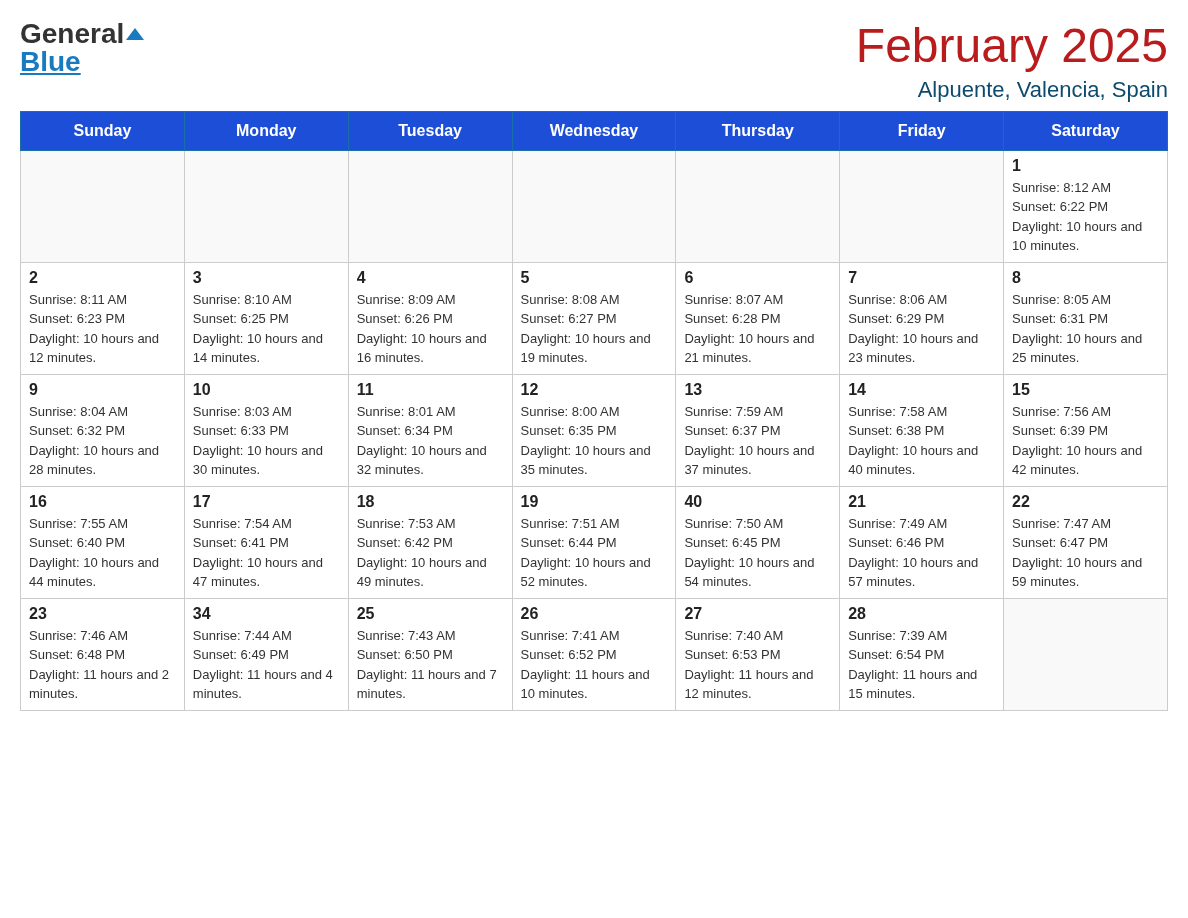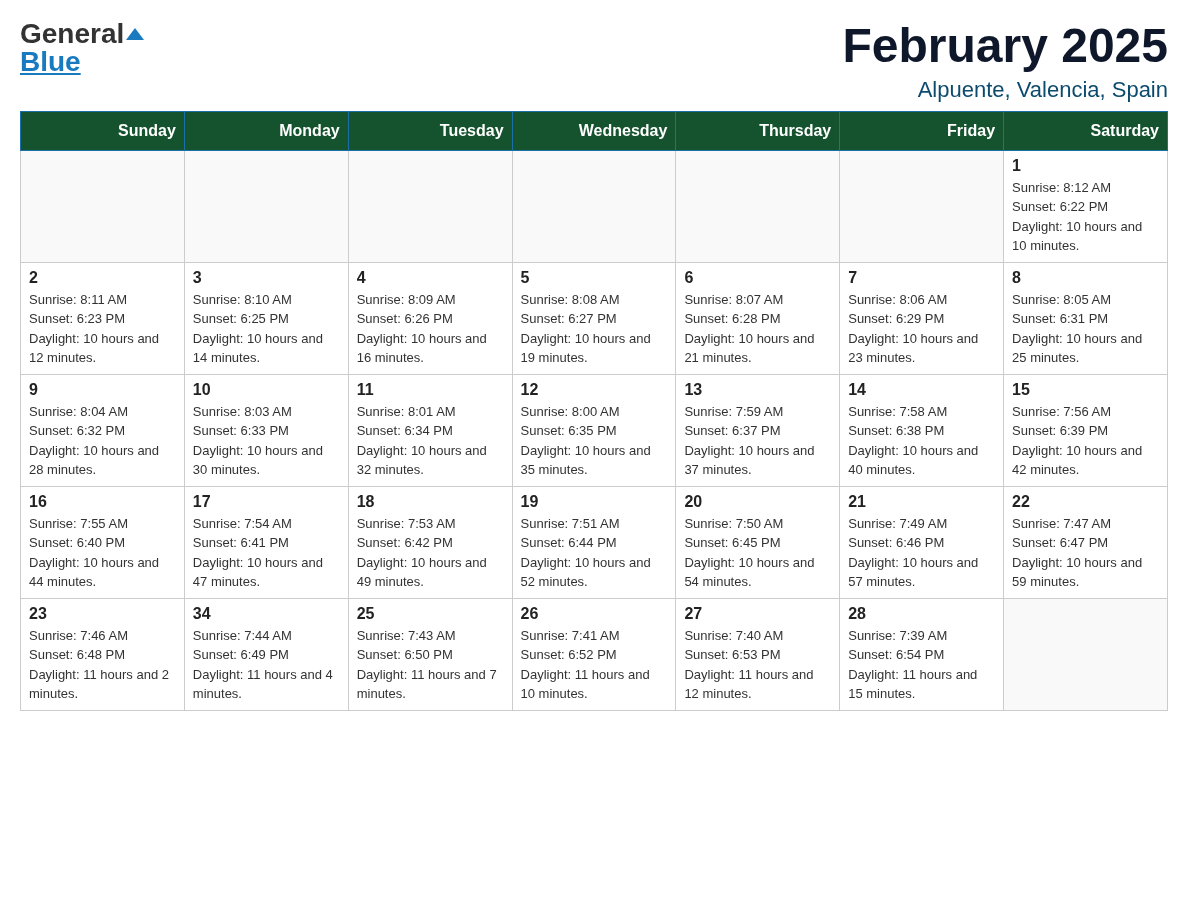--- a/index.html
+++ b/index.html
@@ -32,41 +32,41 @@
       font-weight: bold;
       color: #1a7abf;
       line-height: 1;
       text-decoration: underline;
     }
     .title-section {
       text-align: right;
     }
     .month-year {
       font-size: 48px;
-      font-weight: bold;
-      color: #0f172a;
+      font-weight: normal;
+      color: #b91c1c;
       line-height: 1.1;
     }
     .location {
       font-size: 22px;
       color: #0c4a6e;
       margin-top: 4px;
     }
     .calendar {
       width: 100%;
       border-collapse: collapse;
       margin-top: 8px;
     }
     .calendar thead tr th {
-      background-color: #14532d;
+      background-color: #1d4ed8;
       color: #fff;
       font-size: 16px;
       font-weight: bold;
       padding: 10px 8px;
-      text-align: right;
+      text-align: center;
       border: 1px solid #1a6fa8;
     }
     .calendar tbody tr td {
       vertical-align: top;
       border: 1px solid #ccc;
       padding: 6px 8px;
       min-height: 90px;
       font-size: 13px;
       color: #333;
       width: calc(100% / 7);
@@ -214,21 +214,21 @@
         </td>
         <td>
           <span class="day-number">18</span>
           <div class="day-info">Sunrise: 7:53 AM<br>Sunset: 6:42 PM<br>Daylight: 10 hours and 49 minutes.</div>
         </td>
         <td>
           <span class="day-number">19</span>
           <div class="day-info">Sunrise: 7:51 AM<br>Sunset: 6:44 PM<br>Daylight: 10 hours and 52 minutes.</div>
         </td>
         <td>
-          <span class="day-number">20</span>
+          <span class="day-number">40</span>
           <div class="day-info">Sunrise: 7:50 AM<br>Sunset: 6:45 PM<br>Daylight: 10 hours and 54 minutes.</div>
         </td>
         <td>
           <span class="day-number">21</span>
           <div class="day-info">Sunrise: 7:49 AM<br>Sunset: 6:46 PM<br>Daylight: 10 hours and 57 minutes.</div>
         </td>
         <td>
           <span class="day-number">22</span>
           <div class="day-info">Sunrise: 7:47 AM<br>Sunset: 6:47 PM<br>Daylight: 10 hours and 59 minutes.</div>
         </td>

